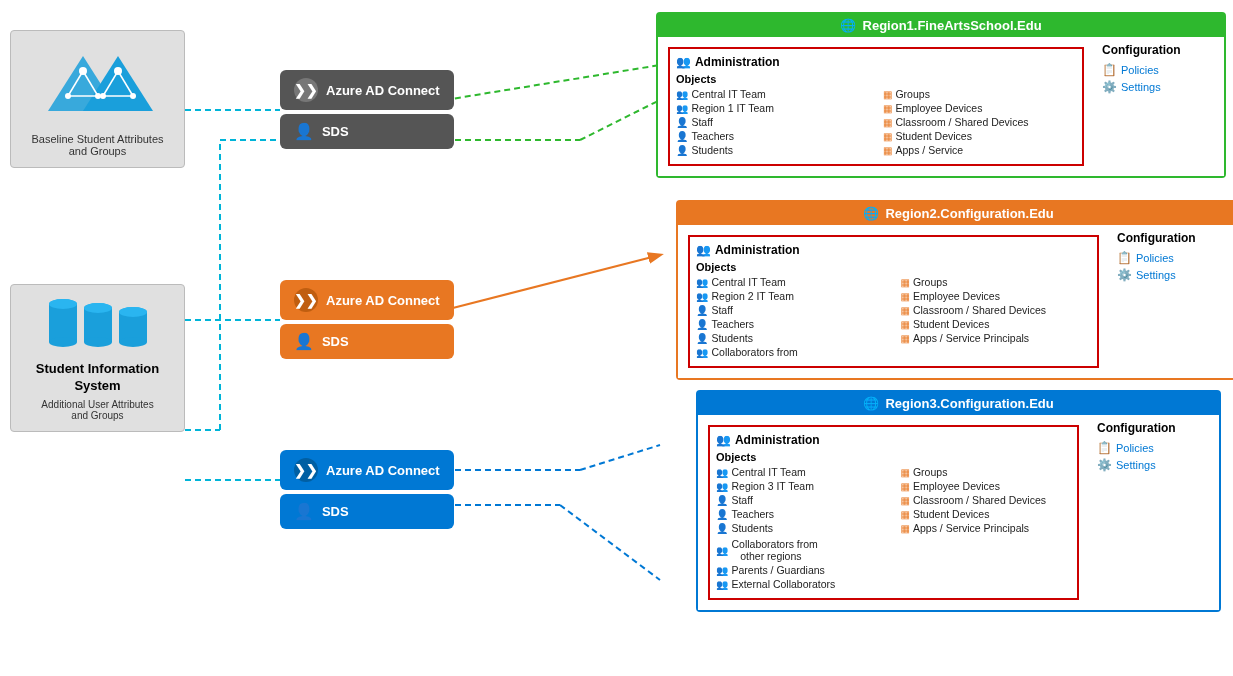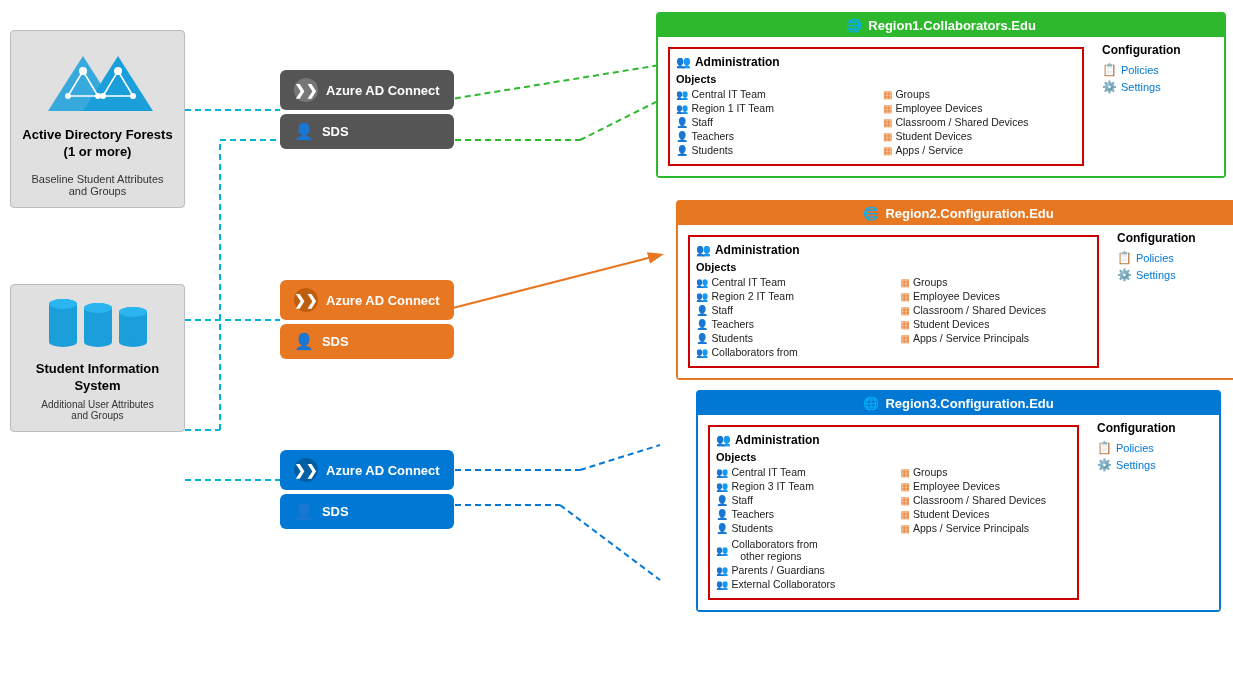--- a/index.html
+++ b/index.html
@@ -296,26 +296,24 @@
         <line x1="40" y1="60" x2="70" y2="60" stroke="white" stroke-width="1.5"></line>
 
         <circle cx="90" cy="35" r="4" fill="white"></circle>
         <circle cx="75" cy="60" r="3" fill="white"></circle>
         <circle cx="105" cy="60" r="3" fill="white"></circle>
         <line x1="90" y1="35" x2="75" y2="60" stroke="white" stroke-width="1.5"></line>
         <line x1="90" y1="35" x2="105" y2="60" stroke="white" stroke-width="1.5"></line>
         <line x1="75" y1="60" x2="105" y2="60" stroke="white" stroke-width="1.5"></line>
       </svg>
     </div>
-    <div class="ad-title">Active Directory Forests
-(1 or more)</div>
     <div class="ad-subtitle">Baseline Student Attributes<br>and Groups</div>
   </div>
 
-  <div class="sis-box" style="margin-top: 76px; text-align: center;">
+  <div class="sis-box" style="margin-top: 116px; text-align: center;">
     <div class="db-container">
       <svg class="db-svg" viewBox="0 0 110 65">
 
         <ellipse cx="20" cy="14" rx="14" ry="5" fill="#2ab5f0"></ellipse>
         <rect x="6" y="14" width="28" height="38" fill="#1a9fdb"></rect>
         <ellipse cx="20" cy="52" rx="14" ry="5" fill="#1a9fdb"></ellipse>
         <ellipse cx="20" cy="14" rx="14" ry="5" fill="#2ab5f0"></ellipse>
 
         <ellipse cx="55" cy="18" rx="14" ry="5" fill="#2ab5f0"></ellipse>
         <rect x="41" y="18" width="28" height="34" fill="#1a9fdb"></rect>
@@ -362,21 +360,21 @@
   </div>
   <div class="connector-box sds-blue" style="margin-top: 4px;">
     <div class="person-icon">👤</div>
     <span>SDS</span>
   </div>
 </div>
 
 <div class="region-panel region-panel-1" style="position: absolute; left: 656px; top: 12px; width: 570px;">
   <div class="region-header rh-green">
     <span>🌐</span>
-    <span>Region1.Collaborators.Edu</span>
+    <span>Region1.FineArtsSchool.Edu</span>
   </div>
   <div class="region-body">
     <div style="flex:1; padding: 4px;">
       <div style="display:flex; gap:4px;">
         <div class="admin-section">
           <div style="display:flex; align-items:center; gap:4px; font-weight:bold; font-size:12px; margin-bottom:4px;">
             <span>👥</span>
             <span>Administration</span>
           </div>
           <div class="admin-body">

